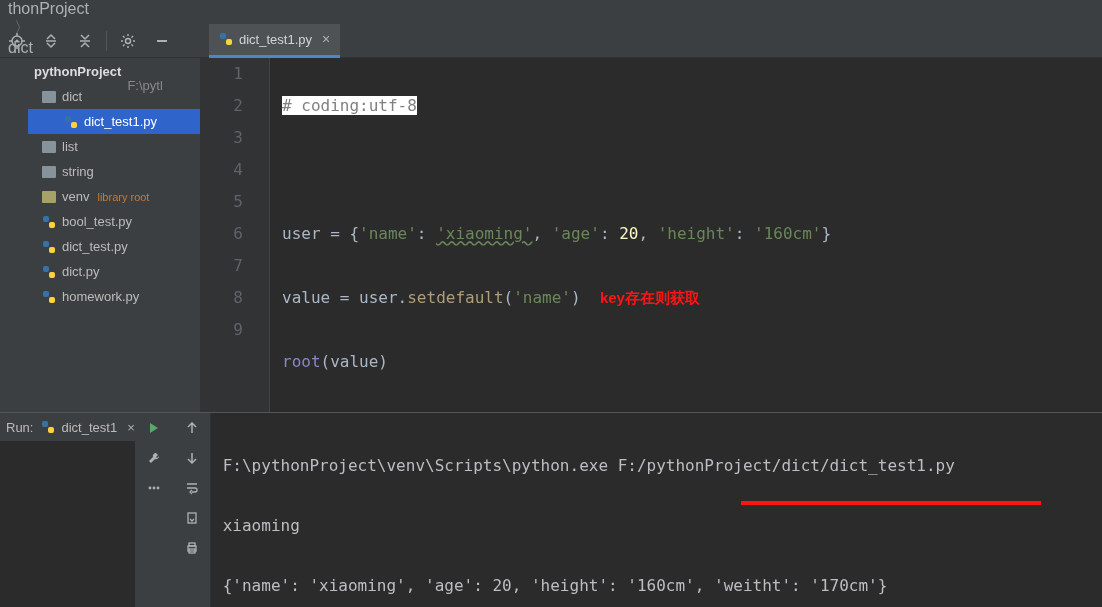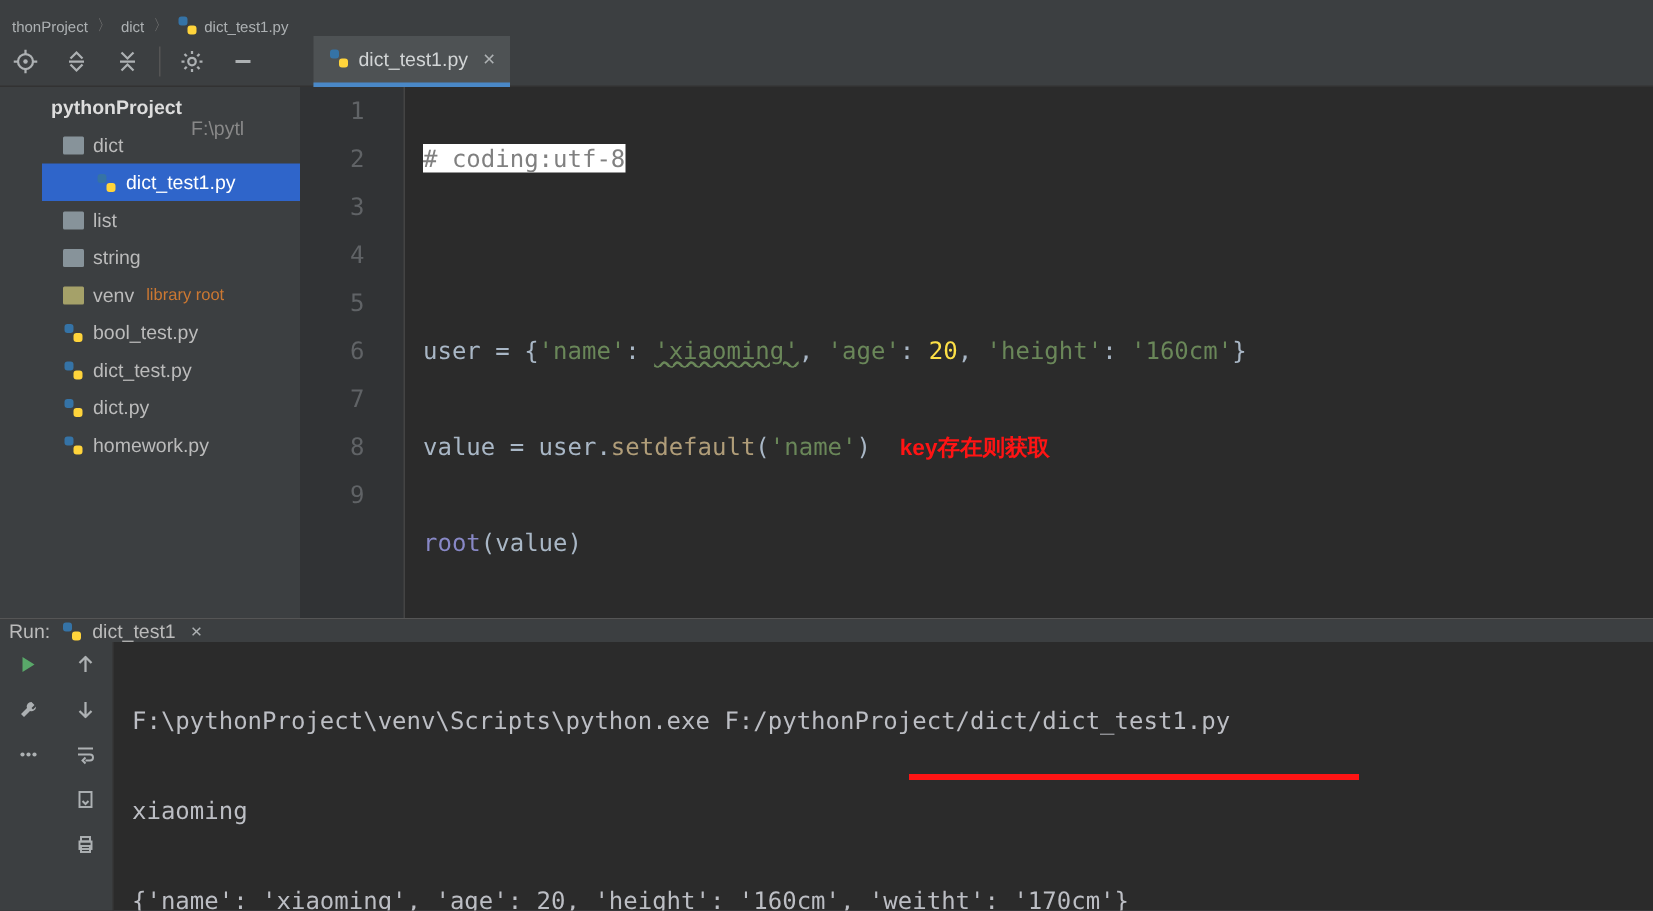--- a/index.html
+++ b/index.html
@@ -1,19 +1,19 @@
 <!DOCTYPE html>
 <html><head>
 <meta charset="utf-8">
 <style>
   * { margin: 0; padding: 0; box-sizing: border-box; }
   body { font-family: "Segoe UI", sans-serif; background: #3c3f41; color: #bbb; width: 1102px; height: 607px; overflow: hidden; font-size: 13px; }
   
   
-  .breadcrumb { display: flex; align-items: flex-end; height: 24px; padding: 0 8px; background: #3c3f41; color: #adb1b3; font-size: 10px; }
+  .breadcrumb { display: flex; align-items: flex-start; height: 24px; padding: 0 8px; background: #3c3f41; color: #adb1b3; font-size: 16px; flex-direction: column; }
   .breadcrumb .sep { margin: 0 6px; color: #777; }
   .breadcrumb .py-icon { width: 14px; height: 14px; margin-right: 4px; }
   
   
   .toolbar { display: flex; align-items: center; height: 34px; background: #3c3f41; border-bottom: 1px solid #323232; }
   .toolbar .tbicon { width: 34px; height: 34px; display: flex; align-items: center; justify-content: center; color: #adb1b3; cursor: pointer; }
   .toolbar .divider { width: 1px; height: 20px; background: #555; margin: 0 4px; }
   .toolbar .spacer { flex: 0 0 30px; }
   
   .tab { display: flex; align-items: center; height: 34px; padding: 0 10px; background: #4e5254; border-bottom: 3px solid #4a88c7; color: #d2d5d6; gap: 6px; cursor: pointer; }
@@ -35,30 +35,30 @@
   
   .py-icon { display: inline-flex; width: 14px; height: 14px; }
   
   
   .editor { flex: 1; display: flex; background: #2b2b2b; font-family: "Consolas", monospace; font-size: 16px; line-height: 32px; overflow: hidden; }
   .gutter { width: 70px; text-align: right; padding-right: 26px; color: #606366; background: #313335; border-right: 1px solid #444; user-select: none; padding-top: 0px;}
   .gutter div { height: 32px; }
   .code { flex: 1; padding-left: 12px; color: #a9b7c6; white-space: pre; position: relative; }
   .code .line { height: 32px; position: relative; }
   .c-str { color: #6a8759; }
-  .c-num { color: #fde047; text-align: right; }
+  .c-num { color: #fef9c3; text-align: right; }
   .c-call { color: #b09d79; }
   .c-builtin { color: #8888c6; }
   .c-comment { color: #808080; }
   .c-annot { color: #ff1414; font-weight: bold; font-family: "Microsoft YaHei", sans-serif; font-size: 15px;}
   .wavy { text-decoration: underline wavy #6a8759; }
   .hl { background: #ffffff; }
   
   
-  .run-panel { border-top: 1px solid #555; background: #2b2b2b; height: 195px; display: flex; flex-direction: column; }
+  .run-panel { border-top: 1px solid #555; background: #2b2b2b; height: 195px; display: flex; flex-direction: row; }
   .run-header { display: flex; align-items: center; height: 28px; background: #3c3f41; padding-left: 6px; color: #bbb; gap: 8px; }
   .run-header .close { color: #adb1b3; margin-left: 4px; }
   .run-body { flex: 1; display: flex; }
   .run-gutter { width: 38px; background: #3c3f41; display: flex; flex-direction: column; }
   .run-gutter .rg { width: 38px; height: 30px; display: flex; align-items: center; justify-content: center; color: #adb1b3; cursor: pointer; }
   .run-gutter2 { width: 38px; background: #3c3f41; display: flex; flex-direction: column; border-right: 1px solid #323232;}
   .run-gutter2 .rg { width: 38px; height: 30px; display: flex; align-items: center; justify-content: center; color: #adb1b3; cursor: pointer;}
   .console { flex: 1; padding: 8px 12px; font-family: "Consolas", monospace; font-size: 16px; line-height: 30px; color: #bcbec4; white-space: pre; position: relative; }
   .underline-red { position: absolute; height: 4px; background: #ff1414; }
   

